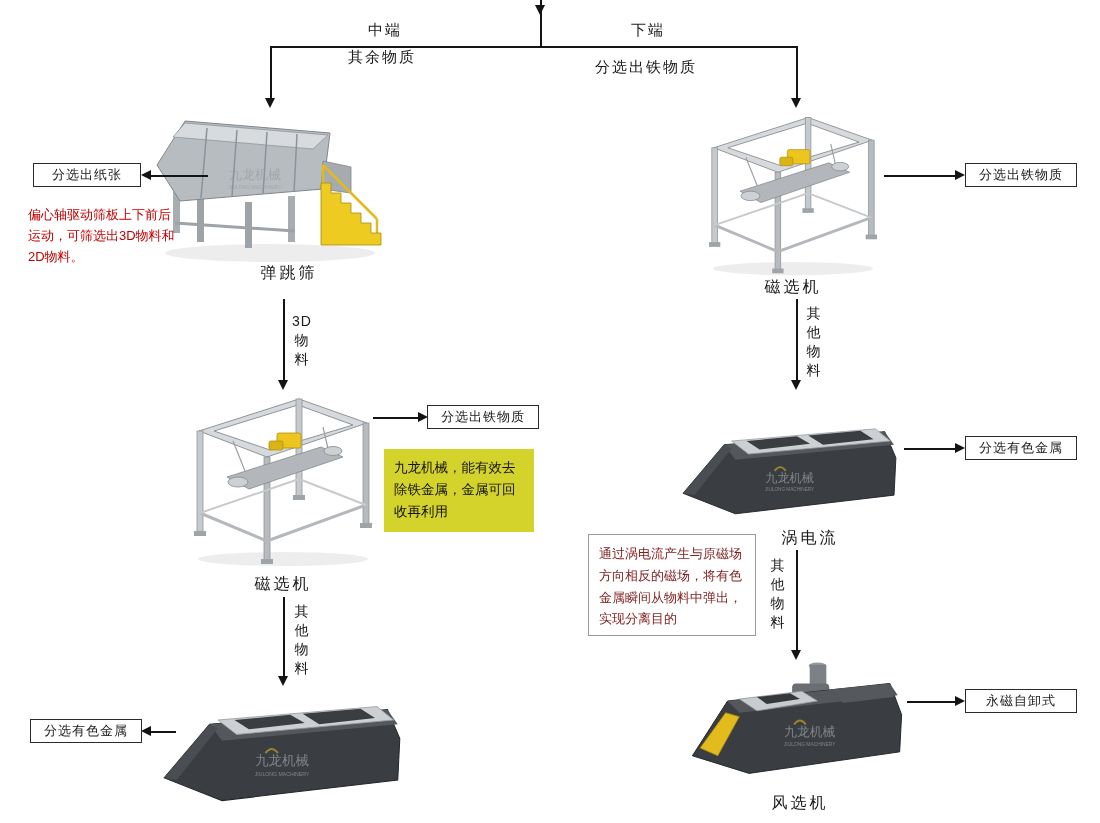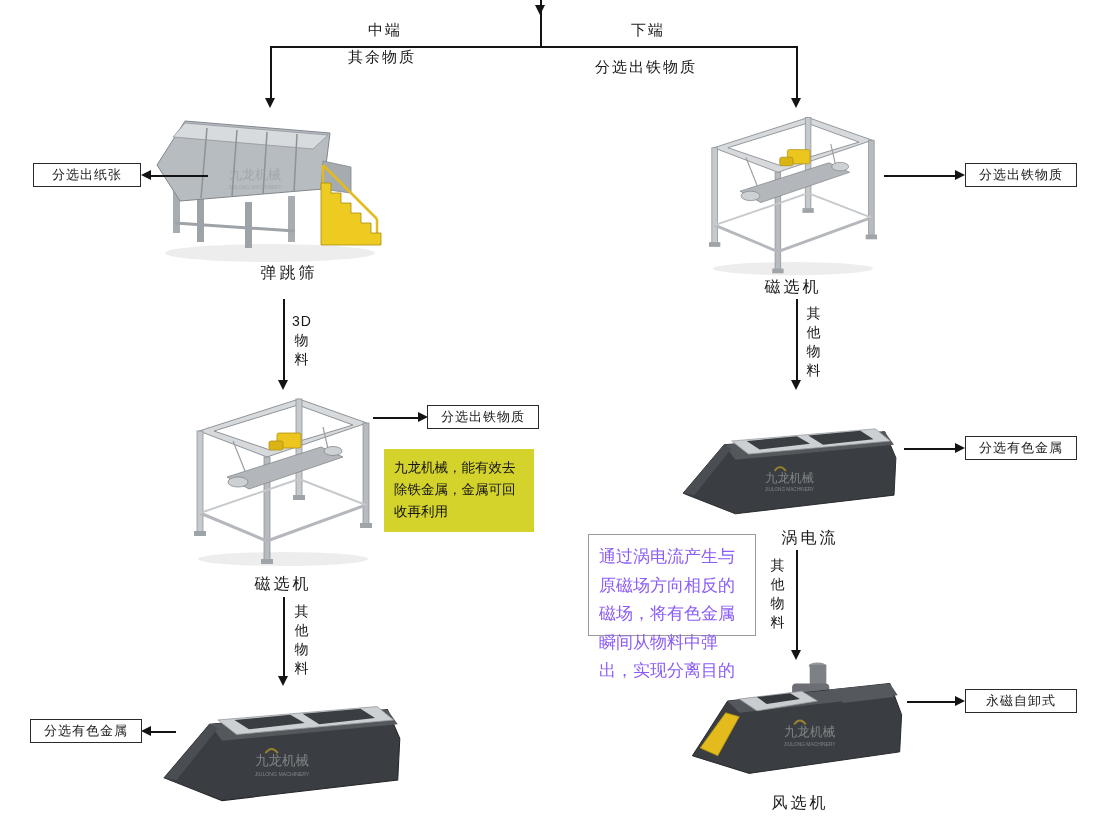--- a/index.html
+++ b/index.html
@@ -18,21 +18,21 @@
 
   
   .flow-label{position:absolute;font-size:15px;letter-spacing:2px;}
   .machine-name{position:absolute;font-size:16px;letter-spacing:3px;text-align:center;}
   .vtext{position:absolute;white-space:pre-line;text-align:center;font-size:14px;line-height:19px;letter-spacing:1px;}
   .out-box{position:absolute;border:1px solid #2b2b2b;background:#fff;font-size:13px;letter-spacing:1px;
            display:flex;align-items:center;justify-content:center;box-sizing:border-box;}
   .note-red{position:absolute;color:#c00000;font-size:13px;line-height:1.6;}
   .note-yellow{position:absolute;background:#d4d32c;color:#141414;font-size:13.5px;line-height:1.62;
                padding:8px 10px;box-sizing:border-box;}
-  .note-white{position:absolute;background:#fff;border:1px solid #9a9a9a;color:#8b5cf6;font-size:17px;
+  .note-white{position:absolute;background:#fff;border:1px solid #9a9a9a;color:#7f1d1d;font-size:13px;
               line-height:1.68;padding:8px 10px;box-sizing:border-box;}
   .machine{position:absolute;}
   .machine svg{display:block;width:100%;height:100%;}
 </style>
 </head>
 <body>
 
 <div class="canvas">
 
   <div class="vl" style="left:540px;top:0;height:47px"></div>
@@ -71,20 +71,21 @@
         <text x="110" y="76" font-size="13" fill="#8f959a" text-anchor="middle">九龙机械</text>
         <text x="110" y="86" font-size="5" fill="#8f959a" text-anchor="middle">JIULONG MACHINERY</text>
       </g>
     </svg>
   </div>
 
   <div class="hl" style="left:150px;top:175px;width:58px"></div>
   <div class="ah left" style="left:141px;top:170px"></div>
   <div class="out-box" style="left:33px;top:163px;width:108px;height:24px">分选出纸张</div>
 
+  <div class="note-red" style="left:28px;top:205px;width:148px">偏心轴驱动筛板上下前后运动，可筛选出3D物料和2D物料。</div>
 
   <div class="machine-name" style="left:239px;top:263px;width:100px">弹跳筛</div>
 
   <div class="vl" style="left:283px;top:299px;height:83px"></div>
   <div class="ah down" style="left:278px;top:380px"></div>
   <div class="vtext" style="left:288px;top:312px;width:28px">3D
 物
 料</div>
 
   <div class="machine" style="left:193px;top:391px;width:180px;height:178px">

